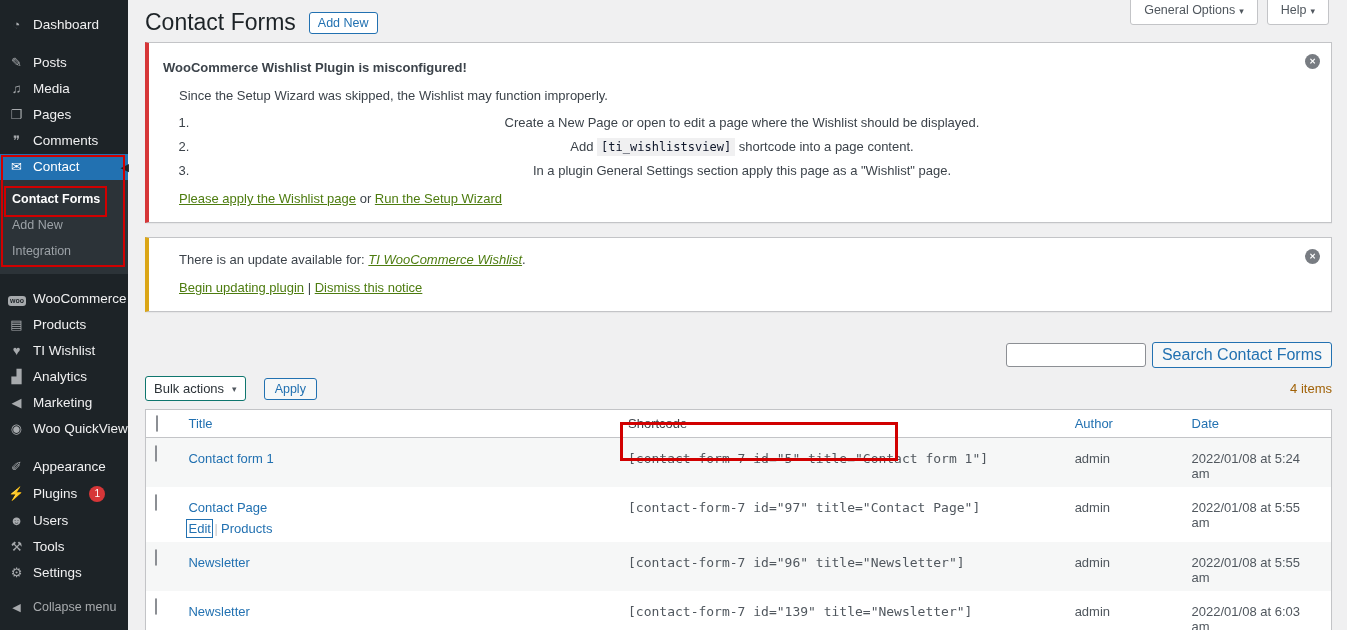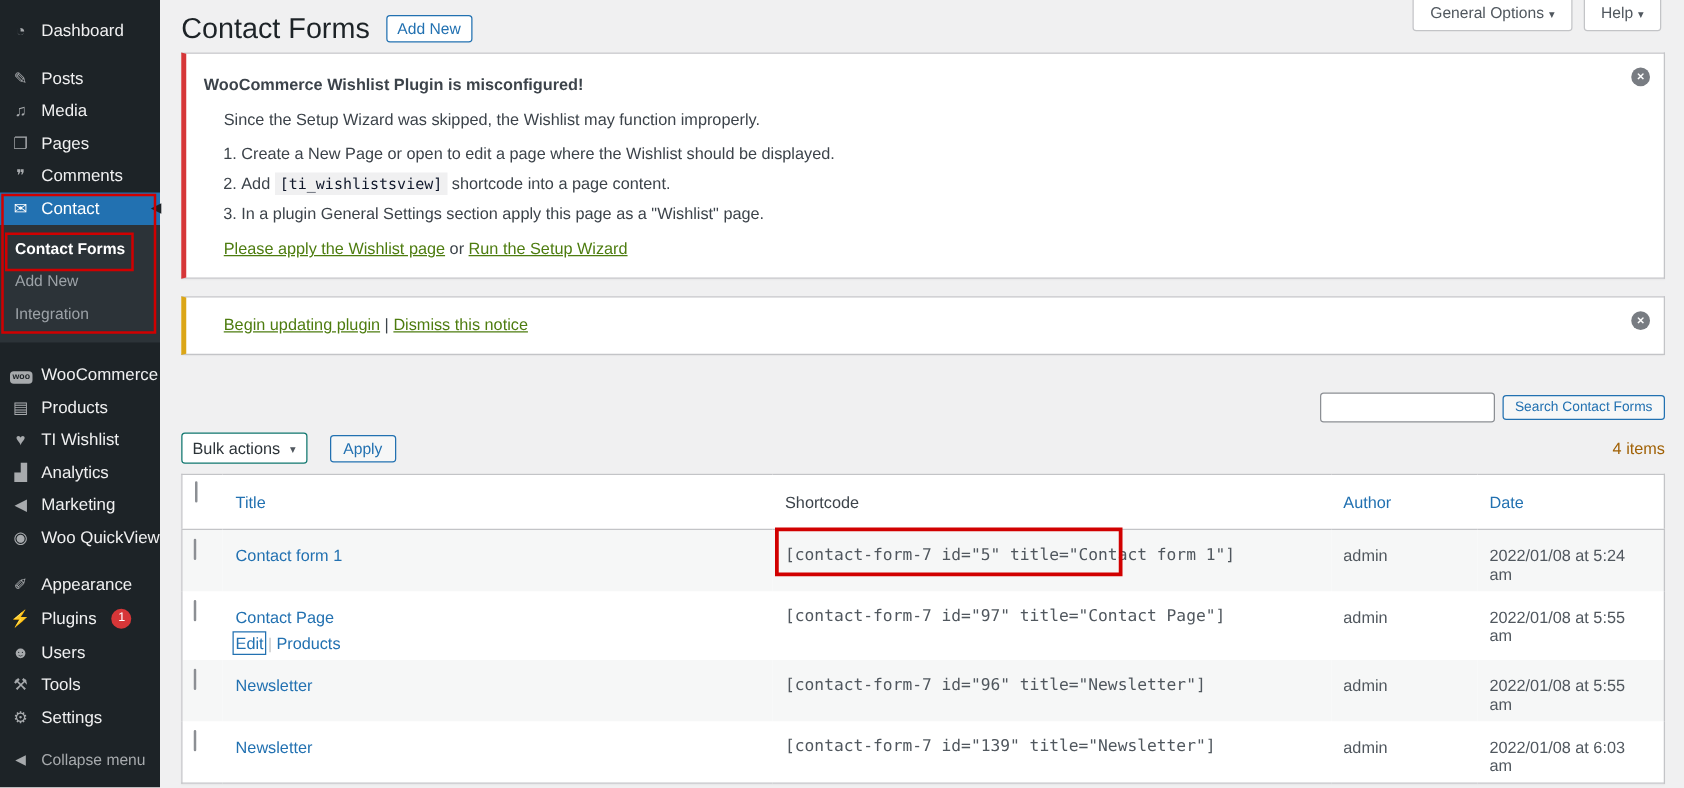--- a/index.html
+++ b/index.html
@@ -66,56 +66,56 @@
   .add-new { margin-left:13px; padding:3px 8px; font-size:12.5px; background:#fff; }
 
   .notice {
     background:#fff; border:1px solid #c3c4c7; border-left:4px solid #d63638;
     box-shadow:0 1px 1px rgba(0,0,0,.04);
     margin:0 15px 14px 17px; position:relative; padding:2px 40px 4px 14px;
   }
   .notice.warning { border-left-color:#dba617; }
   .notice p { margin:11px 16px; line-height:17px; }
   .notice .n-title { font-weight:bold; margin:14px 0 6px; }
-  .notice ol { margin:8px 0 8px 14px; padding-left:16px; }
+  .notice ol { margin:8px 0 8px 14px; padding-left:16px;text-align:center; }
   .notice ol li { margin-bottom:8px; line-height:16px; }
   .notice a { color:#4d7c0f; text-decoration:underline; }
   code {
     font-family:"DejaVu Sans Mono","Liberation Mono",monospace;
     background:#f0f0f1; padding:2px 4px; font-size:12px; color:#0f172a;
   }
   .dismiss {
     position:absolute; top:11px; right:11px; width:15px; height:15px; border-radius:50%;
     background:#787c82; color:#fff; font-size:8px; line-height:15px; text-align:center;
     cursor:pointer; font-weight:bold;
   }
   .update-link { font-style:italic; }
 
   .search-row { display:flex; justify-content:flex-end; align-items:center; gap:6px; padding:16px 15px 0 17px; }
   .search-input {
     width:140px; height:24px; border:1px solid #8c8f94; border-radius:3px; background:#fff;
     font-family:"Liberation Sans",sans-serif; font-size:13px; padding:0 6px;
   }
-  .search-btn { padding:3px 9px; font-size:11px; }
+  .search-btn { padding:3px 9px; font-size:16px; }
 
   .list-toolbar { display:flex; align-items:center; padding:8px 15px 8px 17px; }
   .bulk-select {
     background:#fff; border:1px solid #0f766e; border-radius:3px; color:#2c3338;
     padding:4px 8px; font-size:13px; cursor:pointer; display:inline-flex; align-items:center; gap:8px;
   }
   .bulk-select .sel-arrow { font-size:9px; color:#50575e; }
   .apply-btn { margin-left:18px; padding:3px 10px; font-size:12.5px; }
   .items-count { margin-left:auto; font-size:13px; color:#a16207; }
 
   .forms-table {
     margin:0 15px 0 17px; width:1187px; border-collapse:collapse;
     background:#fff; border:1px solid #c3c4c7; box-shadow:0 1px 1px rgba(0,0,0,.04);
   }
   .forms-table th, .forms-table td { text-align:left; font-weight:400; }
-  .forms-table thead th { padding:6px 10px; border-bottom:1px solid #c3c4c7; font-size:13px; height:44px; }
+  .forms-table thead th { padding:6px 10px; border-bottom:1px solid #c3c4c7; font-size:13px; height:28px; }
   th.sortable { color:#2271b1; cursor:pointer; }
   .col-cb { width:33px; } .col-title { width:440px; } .col-sc { width:447px; }
   .col-author { width:117px; } .col-date { width:150px; }
   .forms-table tbody tr { height:48px; }
   .forms-table tbody tr.alt { background:#f6f7f7; }
   .forms-table td { padding:13px 10px 6px; vertical-align:top; font-size:13px; color:#50575e; }
   td.cb-cell, th.cb-cell { padding:8px 0 0 9px; vertical-align:top; }
   .checkbox {
     width:14px; height:14px; border:1px solid #8c8f94; border-radius:3px; background:#fff; cursor:pointer;
   }
@@ -252,20 +252,23 @@
     <p>
       <a>Please apply the Wishlist page</a>
       <span>or</span>
       <a>Run the Setup Wizard</a>
     </p>
   </div>
 
   <div class="notice warning">
     <span class="dismiss">✕</span>
     <p>
+      <span>There is an update available for: </span><a class="update-link">TI WooCommerce Wishlist</a><span>.</span>
+    </p>
+    <p>
       <a>Begin updating plugin</a>
       <span>|</span>
       <a>Dismiss this notice</a>
     </p>
   </div>
 
   <div class="search-row">
     <input class="search-input" type="text" value="" style="">
     <span class="btn search-btn">Search Contact Forms</span>
   </div>

